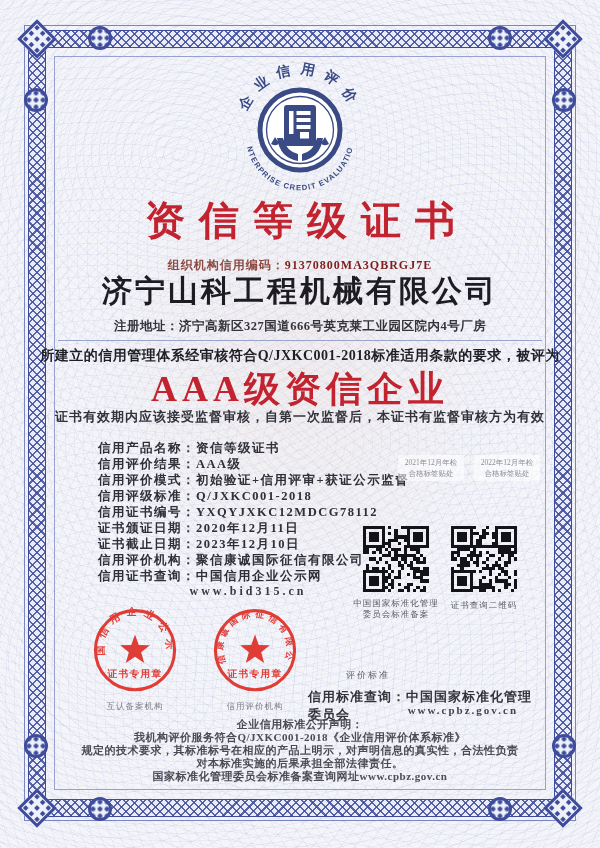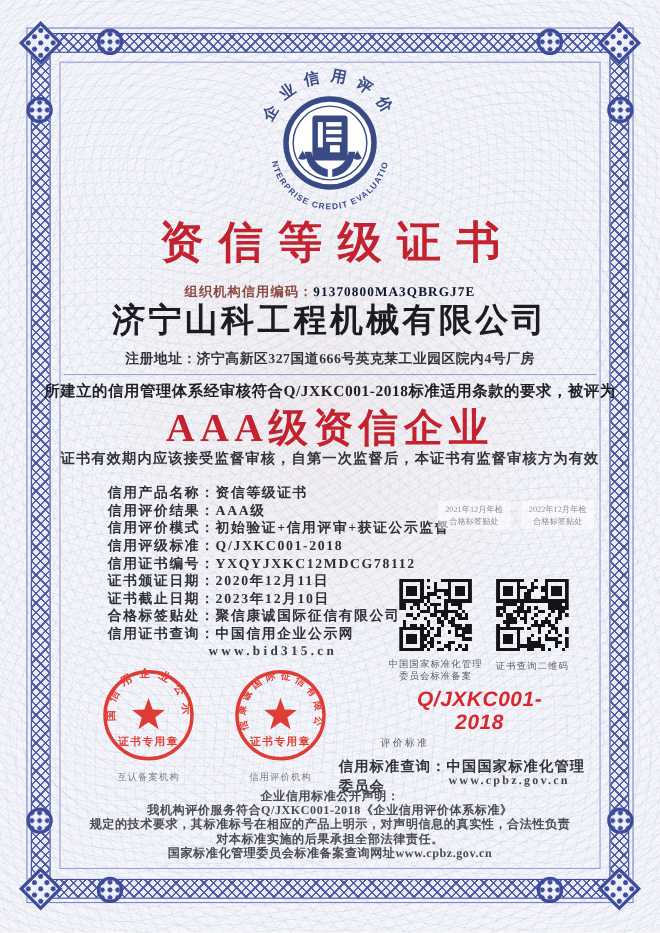--- a/index.html
+++ b/index.html
@@ -33,21 +33,21 @@
   .medallion{position:absolute;width:24px;height:24px;border:3px solid #3f4c9b;border-radius:50%;
     background:#eef1f9;box-sizing:border-box;
     background-image:radial-gradient(circle, #3f4c9b 2.1px, transparent 2.4px);
     background-size:7px 7px;background-position:center;}
   
   .abs{position:absolute;}
   .center{left:0;right:0;text-align:center;}
   .title{top:193px;font-size:40px;font-weight:bold;color:#c2232e;letter-spacing:14px;text-indent:14px;}
   .orgcode{top:257px;font-size:12px;font-weight:bold;letter-spacing:1px;}
   .orgcode .lbl{color:#8c4a42;}
-  .orgcode .val{color:#0f172a;}
+  .orgcode .val{color:#7f1d1d;}
   .company{top:271px;font-family:"Liberation Sans","DejaVu Sans",sans-serif;font-size:30px;
     font-weight:bold;color:#1c1c22;letter-spacing:3px;}
   .address{top:318px;font-size:12.5px;font-weight:bold;color:#33333b;letter-spacing:.5px;}
   .rule{top:340px;left:58px;right:58px;height:0;border-top:1px solid #9aa3cd;}
   .statement{top:347px;font-size:14px;font-weight:bold;color:#1f1f26;letter-spacing:.5px;}
   .rating{top:365px;font-size:36px;font-weight:bold;color:#c2232e;letter-spacing:5px;}
   .validity{top:408px;font-size:13px;font-weight:bold;color:#33333b;letter-spacing:1px;}
   .details{top:440px;left:98px;}
   .detail-row{height:16px;line-height:16px;font-size:12.5px;font-weight:bold;color:#2f2f38;letter-spacing:1.5px;}
   .detail-url{top:584px;left:98px;width:300px;text-align:center;font-size:12px;font-weight:bold;
@@ -136,21 +136,21 @@
   <div class="abs center validity">证书有效期内应该接受监督审核，自第一次监督后，本证书有监督审核方为有效</div>
 
   <div class="abs details">
     <div class="detail-row"><span>信用产品名称：</span><span>资信等级证书</span></div>
     <div class="detail-row"><span>信用评价结果：</span><span>AAA级</span></div>
     <div class="detail-row"><span>信用评价模式：</span><span>初始验证+信用评审+获证公示监督</span></div>
     <div class="detail-row"><span>信用评级标准：</span><span>Q/JXKC001-2018</span></div>
     <div class="detail-row"><span>信用证书编号：</span><span>YXQYJXKC12MDCG78112</span></div>
     <div class="detail-row"><span>证书颁证日期：</span><span>2020年12月11日</span></div>
     <div class="detail-row"><span>证书截止日期：</span><span>2023年12月10日</span></div>
-    <div class="detail-row"><span>合格标签贴处：</span><span>聚信康诚国际征信有限公司</span></div>
+    <div class="detail-row"><span>信用评价机构：</span><span>聚信康诚国际征信有限公司</span></div>
     <div class="detail-row"><span>信用证书查询：</span><span>中国信用企业公示网</span></div>
   </div>
   <div class="abs detail-url">www.bid315.cn</div>
 
   <div class="yearbox" style="left:398px;top:455px;">
     <div>2021年12月年检</div>
     <div>合格标签贴处</div>
   </div>
   <div class="yearbox" style="left:474px;top:455px;">
     <div>2022年12月年检</div>
@@ -630,24 +630,20 @@
       </svg>
     </div>
   <div class="qr-cap" style="left:346px;top:598px;width:100px;">
     <div>中国国家标准化管理</div>
     <div>委员会标准备案</div>
   </div>
   <div class="qr-cap" style="left:434px;top:600px;width:100px;">
     <div>证书查询二维码</div>
   </div>
 
-  <div class="abs stdno">
-    <div>Q/JXKC001-</div>
-    <div>2018</div>
-  </div>
   <div class="abs stdcap">评价标准</div>
   <div class="abs stdquery">信用标准查询：中国国家标准化管理委员会</div>
   <div class="abs stdurl">www.cpbz.gov.cn</div>
 
   <div class="seal" style="left:89px;top:607px;">
     <svg viewBox="0 0 100 100">
       <defs>
           <path id="sealArc1" d="M18.05,54.6 A34,34 0 1 1 81.95,54.6"></path>
         </defs>
       <circle cx="50" cy="47" r="43" fill="none" stroke="#de2e26" stroke-width="3.4"></circle>

